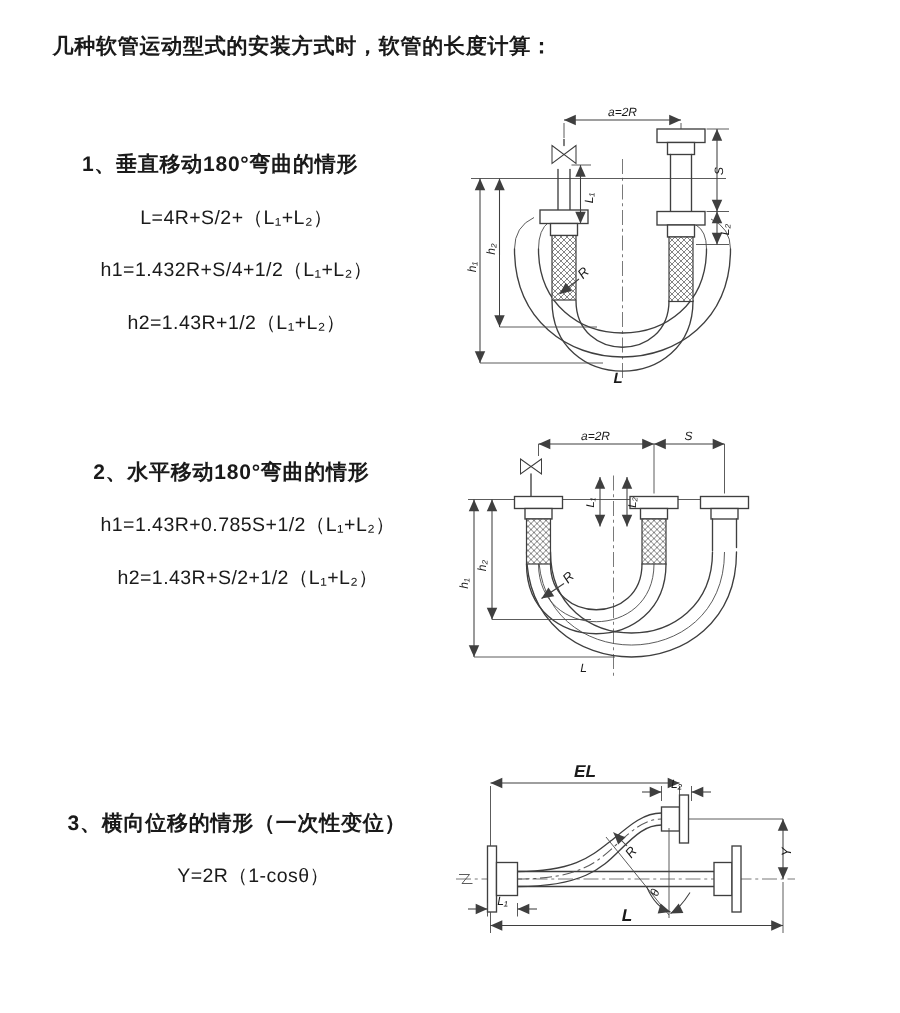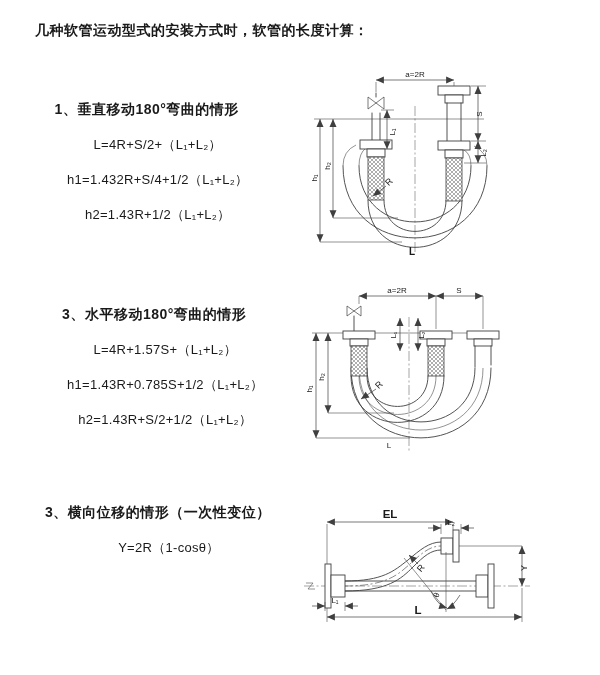--- a/index.html
+++ b/index.html
@@ -3,24 +3,24 @@
 <meta charset="utf-8">
 <style>
   html,body{margin:0;padding:0;}
   body{
     width:600px;height:675px;position:relative;background:#ffffff;
     font-family:"Liberation Sans","DejaVu Sans",sans-serif;color:#1a1a1a;
     overflow:hidden;
   }
   .title{position:absolute;left:35px;top:22px;font-size:14px;font-weight:bold;letter-spacing:.5px;text-align:center;}
   .section{position:absolute;left:45px;text-align:center;}
-  #sec1{top:101px;} #sec2{top:306px;} #sec3{top:504px;}
+  #sec1{top:101px;} #sec2{top:306px;} #sec3{top:540px;}
   .sec-heading{font-size:14px;font-weight:bold;letter-spacing:.5px;}
   .formula{margin:17px 0 0 22px;font-size:13px;letter-spacing:.3px;white-space:nowrap;}
-  .diagram{position:absolute;}
+  .diagram{position:absolute;font-style:italic;}
   #dia1{left:306px;top:66px;} #dia2{left:302px;top:281px;} #dia3{left:298px;top:498px;text-align:center;}
   svg{display:block;}
   .ln{fill:none;stroke:#3f3f3f;stroke-width:.9;stroke-linecap:round;}
   .thin{fill:none;stroke:#4a4a4a;stroke-width:.6;}
   .dim{fill:none;stroke:#3f3f3f;stroke-width:.7;}
   .cl{fill:none;stroke:#6a6a6a;stroke-width:.6;stroke-dasharray:10 2.5 2 2.5;}
   .hdash{fill:none;stroke:#5a5a5a;stroke-width:.7;stroke-dasharray:8 2.5 2 2.5;}
   .fl{fill:#ffffff;stroke:#3f3f3f;stroke-width:.9;}
   .hbg{fill:#ffffff;stroke:none;}
   .lbl{fill:#1a1a1a;font-family:"Liberation Sans","DejaVu Sans",sans-serif;}
@@ -33,22 +33,21 @@
 <div class="title">几种软管运动型式的安装方式时，软管的长度计算：</div>
 
 <div class="section" id="sec1">
   <div class="sec-heading">1、垂直移动180°弯曲的情形</div>
   <div class="formula">L=4R+S/2+（L₁+L₂）</div>
   <div class="formula">h1=1.432R+S/4+1/2（L₁+L₂）</div>
   <div class="formula">h2=1.43R+1/2（L₁+L₂）</div>
 </div>
 
 <div class="section" id="sec2">
-  <div class="sec-heading">3、水平移动180°弯曲的情形</div>
-  <div class="formula">L=4R+1.57S+（L₁+L₂）</div>
+  <div class="sec-heading">2、水平移动180°弯曲的情形</div>
   <div class="formula">h1=1.43R+0.785S+1/2（L₁+L₂）</div>
   <div class="formula">h2=1.43R+S/2+1/2（L₁+L₂）</div>
 </div>
 
 <div class="section" id="sec3">
   <div class="sec-heading">3、横向位移的情形（一次性变位）</div>
   <div class="formula">Y=2R（1-cosθ）</div>
 </div>
 
 <div class="diagram" id="dia1">

